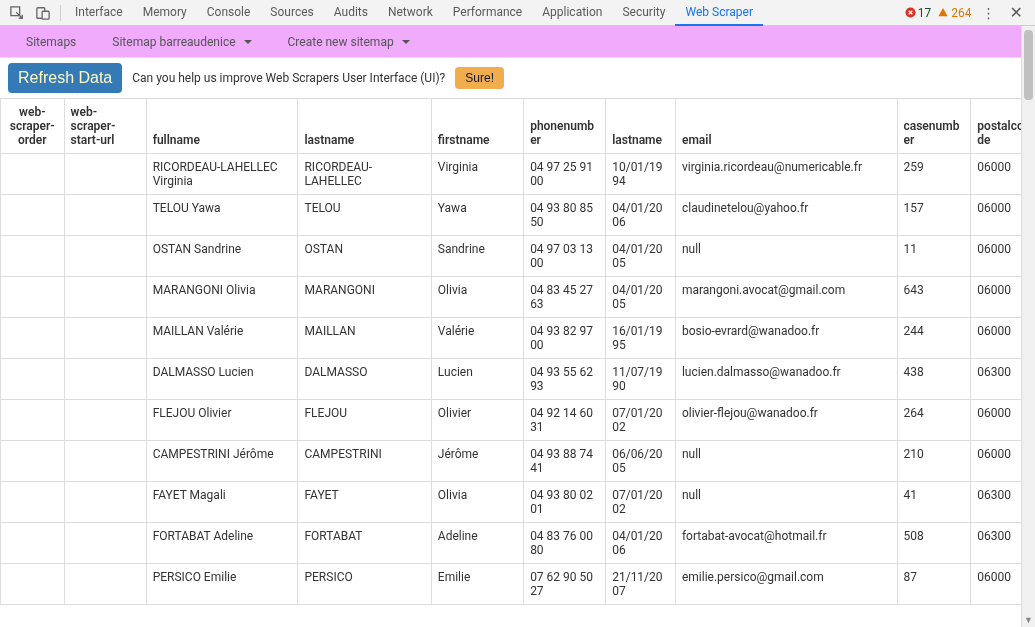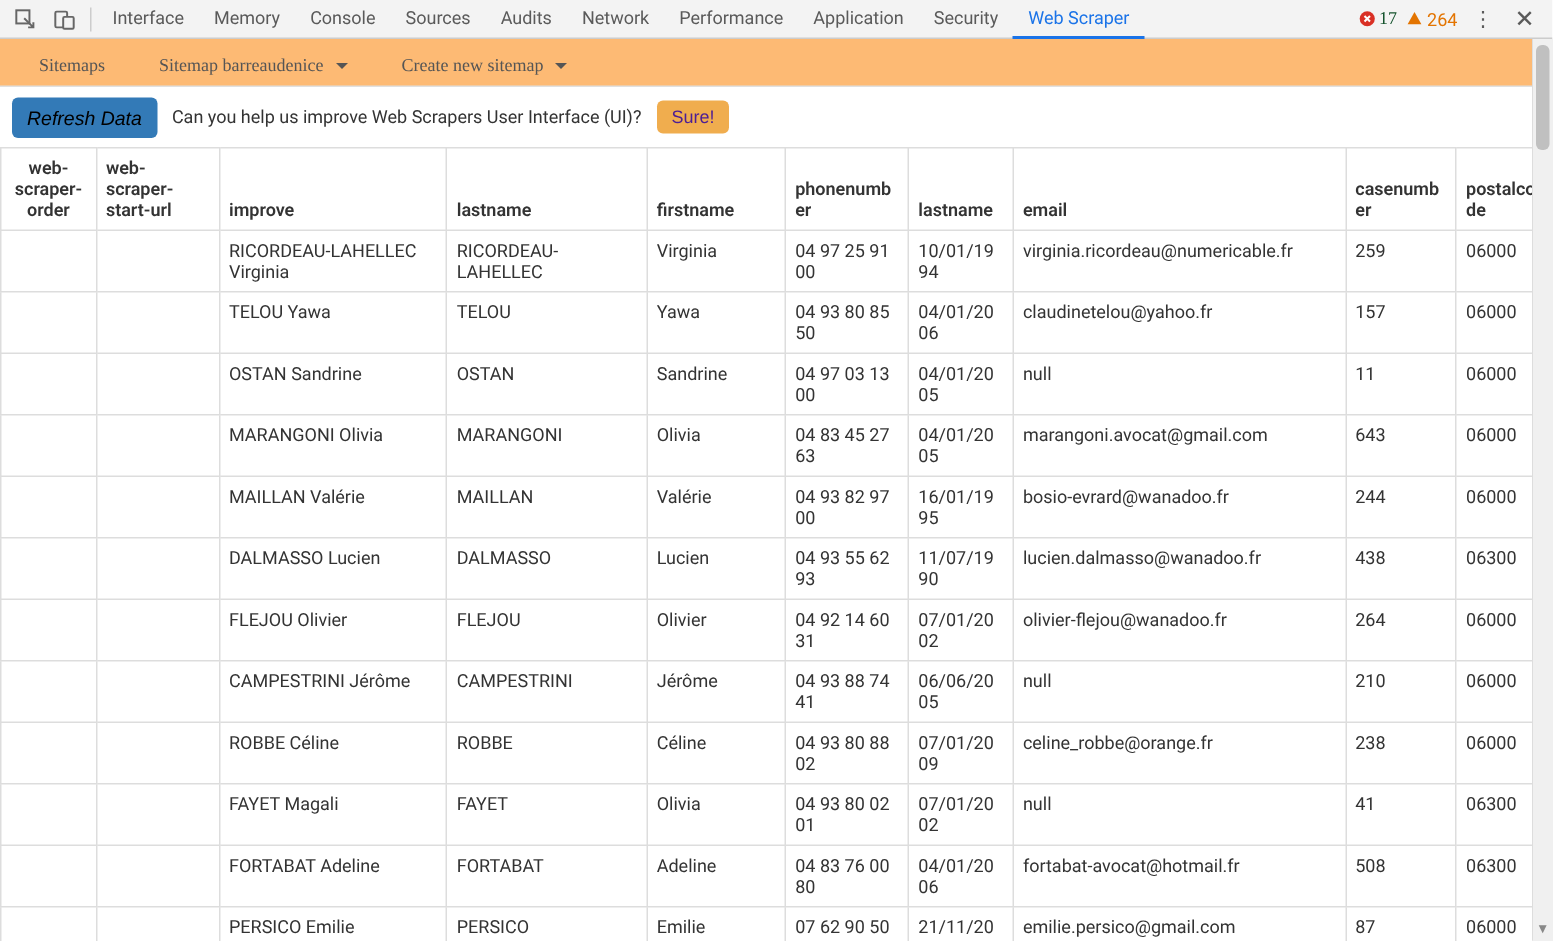--- a/index.html
+++ b/index.html
@@ -40,33 +40,32 @@
     cursor: pointer;
     white-space: nowrap;
   }
   .devtools-tabs .tab.active {
     color: #1a73e8;
     border-bottom: 2px solid #1a73e8;
     padding-bottom: 5px;
   }
   .devtools-tabs .spacer { flex: 1; }
   .dt-right { display: flex; align-items: center; gap: 6px; padding-right: 4px; }
-  .dt-right .err { color: #14532d; display:flex; align-items:center; gap:2px;font-family:Liberation Serif, serif;}
+  .dt-right .err { color: #14532d; display:flex; align-items:center; gap:2px;}
   .dt-right .warn { color: #e37400; display:flex; align-items:center; gap:2px;}
   .dt-right .close { color:#5a5a5a; font-size:16px; padding:0 4px;}
   .dt-right .more { color:#5a5a5a; font-size:14px; padding:0 4px;}
 
   .subnav {
     display: flex;
-    align-items: flex-end;
+    align-items: center;
     height: 32px;
     border-bottom: 1px solid #e0e0e0;
-    background: #fdba74;
+    background: #f0abfc;
     padding: 0 8px;
-    font-family: Liberation Serif, serif;
   }
   .subnav .item {
     padding: 6px 18px;
     color: #555;
     cursor: pointer;
     display:flex;
     align-items:center;
     gap:4px;
   }
   .caret-down::after {
@@ -80,31 +79,30 @@
 
   .action-bar {
     display: flex;
     align-items: center;
     height: 40px;
     padding: 6px 8px;
     gap: 10px;
   }
   .btn-primary {
     background: #337ab7;
-    color: #000000;
+    color: #fef9c3;
     border: none;
     padding: 6px 10px;
     border-radius: 4px;
     cursor: pointer;
-    font-size: 13px;
-    font-style: italic;
+    font-size: 16px;
   }
   .btn-sure {
     background: #f0ad4e;
-    color: #4c1d95;
+    color: #0f172a;
     border: none;
     padding: 4px 10px;
     border-radius: 4px;
     cursor: pointer;
     font-size: 12px;
   }
   .feedback-text { color: #333; }
 
   .table-wrap {
     overflow: auto;
@@ -225,21 +223,21 @@
   <span class="feedback-text">Can you help us improve Web Scrapers User Interface (UI)?</span>
   <button class="btn-sure">Sure!</button>
 </div>
 
 <div class="table-wrap">
   <table>
     <thead>
       <tr>
         <th class="col-order">web-scraper-order</th>
         <th class="col-start">web-scraper-start-url</th>
-        <th class="col-full">improve</th>
+        <th class="col-full">fullname</th>
         <th class="col-last">lastname</th>
         <th class="col-first">firstname</th>
         <th class="col-phone">phonenumber</th>
         <th class="col-oath">lastname</th>
         <th class="col-email">email</th>
         <th class="col-case">casenumber</th>
         <th class="col-postal">postalcode</th>
       </tr>
     </thead>
     <tbody id="tbody">
@@ -335,32 +333,20 @@
           <td class="col-first">Jérôme</td>
           <td class="col-phone">04 93 88 74 41</td>
           <td class="col-oath">06/06/2005</td>
           <td class="col-email">null</td>
           <td class="col-case">210</td>
           <td class="col-postal">06000</td>
         </tr>
         <tr>
           <td class="col-order"></td>
           <td class="col-start"></td>
-          <td class="col-full">ROBBE Céline</td>
-          <td class="col-last">ROBBE</td>
-          <td class="col-first">Céline</td>
-          <td class="col-phone">04 93 80 88 02</td>
-          <td class="col-oath">07/01/2009</td>
-          <td class="col-email">celine_robbe@orange.fr</td>
-          <td class="col-case">238</td>
-          <td class="col-postal">06000</td>
-        </tr>
-        <tr>
-          <td class="col-order"></td>
-          <td class="col-start"></td>
           <td class="col-full">FAYET Magali</td>
           <td class="col-last">FAYET</td>
           <td class="col-first">Olivia</td>
           <td class="col-phone">04 93 80 02 01</td>
           <td class="col-oath">07/01/2002</td>
           <td class="col-email">null</td>
           <td class="col-case">41</td>
           <td class="col-postal">06300</td>
         </tr>
         <tr>

